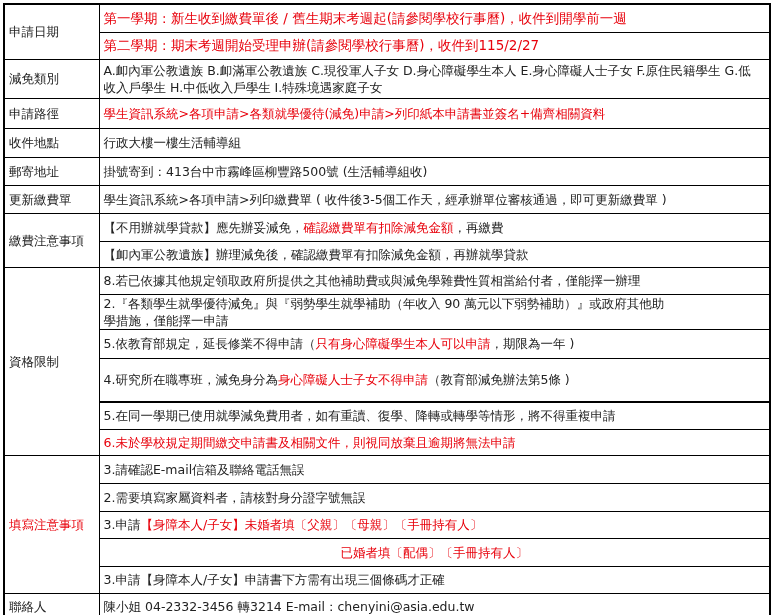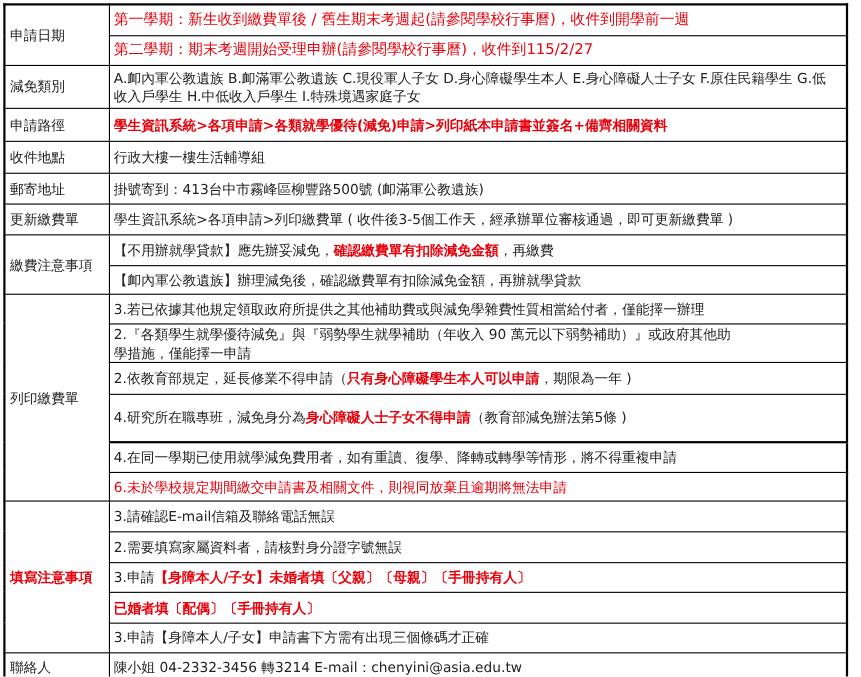--- a/index.html
+++ b/index.html
@@ -3,24 +3,24 @@
 <meta charset="utf-8">
 <style>
   html, body { margin: 0; padding: 0; background: #ffffff; }
   body { width: 783px; height: 615px; position: relative; overflow: hidden;
          font-family: "DejaVu Sans", "Liberation Sans", sans-serif; font-size: 12.5px; color: #222; }
   table.info { position: absolute; left: 3px; top: 3px; width: 768px;
                border-collapse: collapse; border: 2px solid #000; table-layout: fixed; }
   table.info td { border: 1px solid #000; padding: 0 4px; vertical-align: middle; line-height: 17px; margin-left: 44px; }
   td.label { width: 89px; }
   td.content { }
-  .red { color: #e8000b; font-weight: bold; }
+  .red { color: #e8000b; }
   .red-big { color: #e8000b; font-size: 13.5px; }
   .bold { font-weight: normal; }
-  .center { }
+  .center { text-align: center; }
   tr.thick-top td.content { border-top: 2px solid #000; }
 </style>
 </head>
 <body>
 
 <table class="info">
   <colgroup>
     <col style="width:95px">
     <col>
   </colgroup>
@@ -47,54 +47,54 @@
     <td class="content red">學生資訊系統&gt;各項申請&gt;各類就學優待(減免)申請&gt;列印紙本申請書並簽名+備齊相關資料</td>
   </tr>
 
   <tr style="height:29px">
     <td class="label">收件地點</td>
     <td class="content">行政大樓一樓生活輔導組</td>
   </tr>
 
   <tr style="height:28px">
     <td class="label">郵寄地址</td>
-    <td class="content">掛號寄到：413台中市霧峰區柳豐路500號 (卹滿軍公教遺族)</td>
+    <td class="content">掛號寄到：413台中市霧峰區柳豐路500號 (生活輔導組收)</td>
   </tr>
 
   <tr style="height:28px">
     <td class="label">更新繳費單</td>
     <td class="content">學生資訊系統&gt;各項申請&gt;列印繳費單 ( 收件後3-5個工作天，經承辦單位審核通過，即可更新繳費單 )</td>
   </tr>
 
   <tr style="height:28px">
     <td class="label" rowspan="2">繳費注意事項</td>
     <td class="content"><span>【不用辦就學貸款】應先辦妥減免，</span><span class="red">確認繳費單有扣除減免金額</span><span>，再繳費</span></td>
   </tr>
   <tr style="height:26px">
     <td class="content">【卹內軍公教遺族】辦理減免後，確認繳費單有扣除減免金額，再辦就學貸款</td>
   </tr>
 
   <tr style="height:27px">
-    <td class="label" rowspan="6">列印繳費單</td>
-    <td class="content">3.若已依據其他規定領取政府所提供之其他補助費或與減免學雜費性質相當給付者，僅能擇一辦理</td>
+    <td class="label" rowspan="6">資格限制</td>
+    <td class="content">8.若已依據其他規定領取政府所提供之其他補助費或與減免學雜費性質相當給付者，僅能擇一辦理</td>
   </tr>
   <tr style="height:34px">
     <td class="content">
       <div>2.『各類學生就學優待減免』與『弱勢學生就學補助（年收入 90 萬元以下弱勢補助）』或政府其他助</div>
       <div>學措施，僅能擇一申請</div>
     </td>
   </tr>
   <tr style="height:29px">
-    <td class="content"><span>2.依教育部規定，延長修業不得申請（</span><span class="red">只有身心障礙學生本人可以申請</span><span>，期限為一年 )</span></td>
+    <td class="content"><span>5.依教育部規定，延長修業不得申請（</span><span class="red">只有身心障礙學生本人可以申請</span><span>，期限為一年 )</span></td>
   </tr>
   <tr style="height:44px">
     <td class="content"><span>4.研究所在職專班，減免身分為</span><span class="red">身心障礙人士子女不得申請</span><span>（教育部減免辦法第5條 )</span></td>
   </tr>
   <tr class="thick-top" style="height:27px">
-    <td class="content">4.在同一學期已使用就學減免費用者，如有重讀、復學、降轉或轉學等情形，將不得重複申請</td>
+    <td class="content">5.在同一學期已使用就學減免費用者，如有重讀、復學、降轉或轉學等情形，將不得重複申請</td>
   </tr>
   <tr style="height:26px">
     <td class="content red bold">6.未於學校規定期間繳交申請書及相關文件，則視同放棄且逾期將無法申請</td>
   </tr>
 
   <tr style="height:28px">
     <td class="label red" rowspan="5">填寫注意事項</td>
     <td class="content">3.請確認E-mail信箱及聯絡電話無誤</td>
   </tr>
   <tr style="height:28px">

